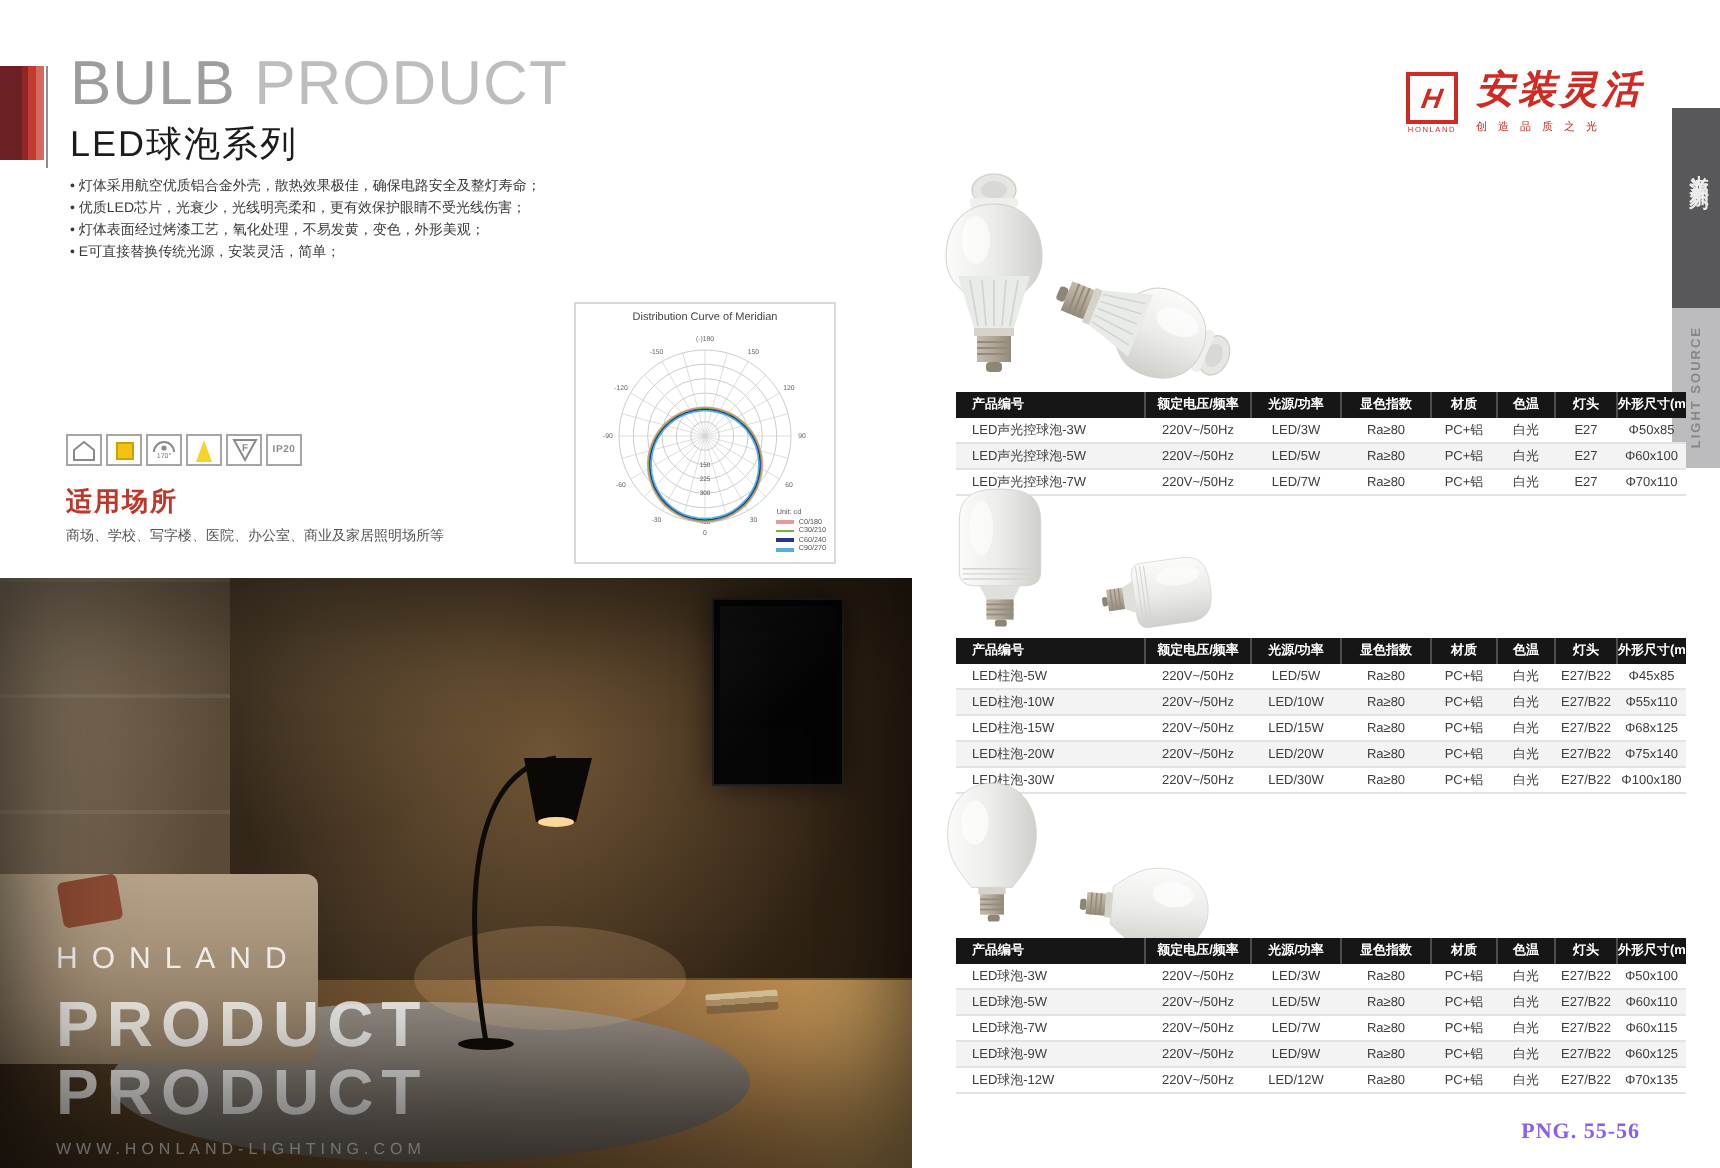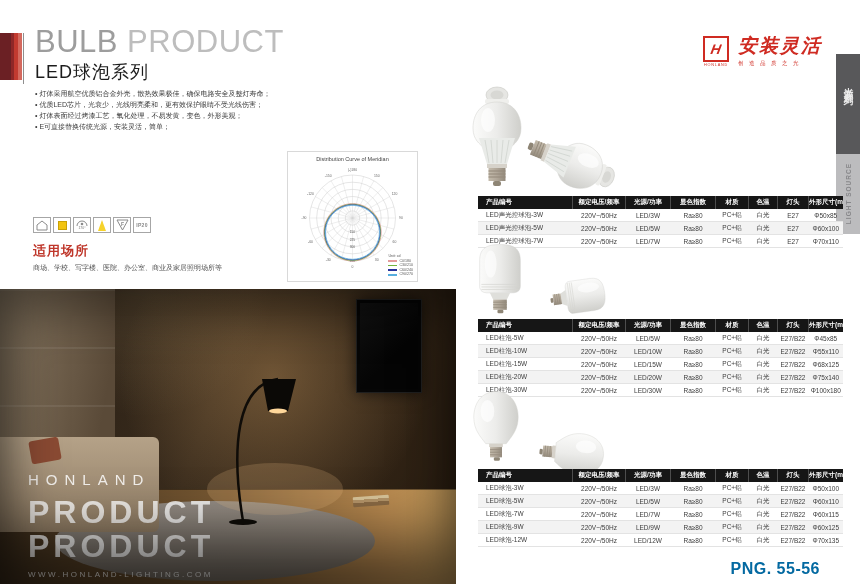--- a/index.html
+++ b/index.html
@@ -93,21 +93,21 @@
   .spec-table th:first-child{border-left:none;text-align:left;padding-left:8px;}
   .spec-table td{font-size:6.5px;color:#3d3d3d;height:12px;text-align:center;padding:0;
     border-bottom:1px solid #e3e3e3;overflow:hidden;white-space:nowrap;}
   .spec-table td:first-child{text-align:left;padding-left:8px;}
   .spec-table tbody tr:nth-child(even){background:#f3f3f3;}
   .spec-table th:nth-child(1){width:86px;} .spec-table th:nth-child(2){width:52px;}
   .spec-table th:nth-child(3){width:44px;} .spec-table th:nth-child(4){width:44px;}
   .spec-table th:nth-child(5){width:32px;} .spec-table th:nth-child(6){width:28px;}
   .spec-table th:nth-child(7){width:30px;} .spec-table th:nth-child(8){width:34px;}
   
-  .page-num{position:absolute;right:40px;top:560px;font-size:16px;font-weight:bold;color:#0369a1;letter-spacing:.5px;}
+  .page-num{position:absolute;right:40px;top:560px;font-size:11px;font-weight:bold;color:#8b5cf6;letter-spacing:.5px;font-family:Liberation Serif, serif;}
 </style>
 </head>
 <body>
 
 <div class="page">
 
   <svg width="0" height="0" style="position:absolute">
     <defs>
       <linearGradient id="gBulb" x1="0" y1="0" x2="1" y2="0">
         <stop offset="0" stop-color="#fbfbfa"></stop>

